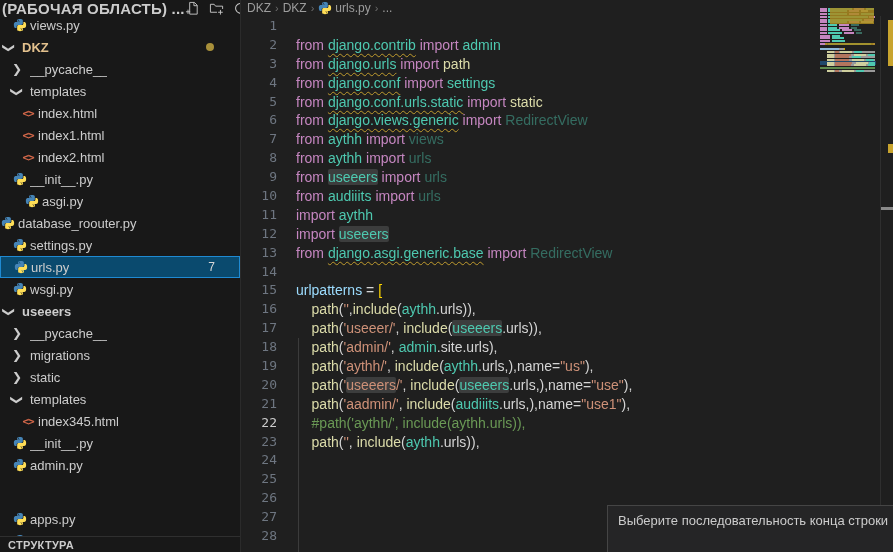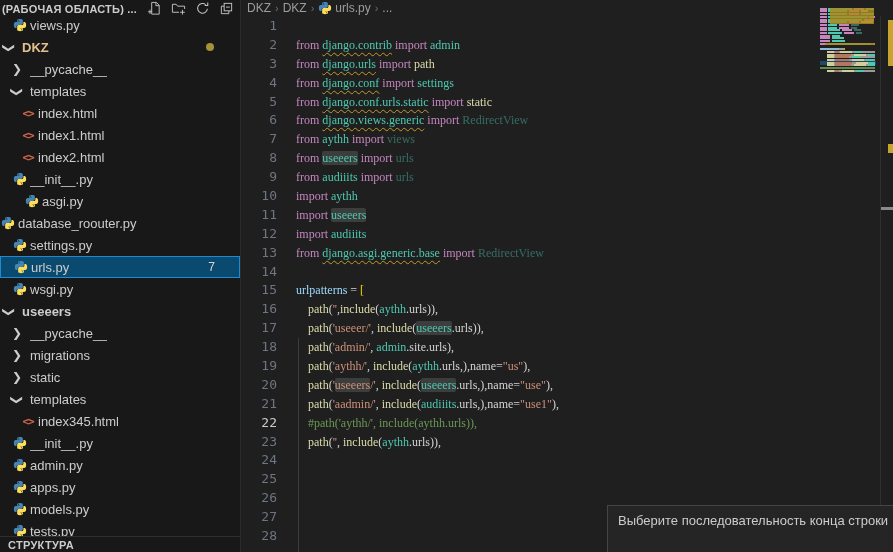--- a/index.html
+++ b/index.html
@@ -4,21 +4,21 @@
 <style>
   html,body{margin:0;padding:0;background:#000;}
   .app{position:relative;width:893px;height:552px;overflow:hidden;background:#1f1f1f;
        font-family:"Liberation Sans",sans-serif;-webkit-font-smoothing:antialiased;}
 
   
   .sidebar{position:absolute;left:0;top:0;width:240px;height:552px;background:#181818;
            border-right:1px solid #2b2b2b;overflow:hidden;}
   .side-header{position:absolute;left:0;top:0;right:0;height:15px;background:#181818;z-index:5;
                display:flex;align-items:center;padding:1px 4px 0 2px;}
-  .side-title{font-size:11px;font-weight:bold;color:#cccccc;white-space:nowrap;letter-spacing:.2px;}
+  .side-title{font-size:15px;font-weight:bold;color:#cccccc;white-space:nowrap;letter-spacing:.2px;}
   .side-actions{margin-left:auto;display:flex;gap:9px;align-items:center;padding-right:2px;}
   .side-actions svg{display:block;}
   .tree{position:absolute;left:0;top:14px;right:0;}
   .row{height:22px;display:flex;align-items:center;font-size:13px;color:#cccccc;
        white-space:nowrap;box-sizing:border-box;position:relative;}
   .row.selected{background:#0a4a6e;border:1px solid #1f8ad2;}
   .chev{width:10px;margin-right:8px;color:#cccccc;font-size:12px;display:inline-block;
         transform-origin:45% 55%;flex:none;text-align:center;line-height:10px;}
   .chev.open{transform:rotate(90deg);}
   .fic{width:16px;height:16px;flex:none;margin-right:2px;display:flex;align-items:center;justify-content:center;}
@@ -35,22 +35,22 @@
   
   .editor{position:absolute;left:241px;top:0;width:652px;height:552px;background:#1f1f1f;overflow:hidden;}
   .breadcrumb{position:absolute;left:0;top:0;right:0;height:16px;display:flex;align-items:center;
               gap:4px;padding-left:6px;font-size:12px;color:#9d9d9d;}
   .bc-sep{color:#6e6e6e;font-size:11px;}
   .gutter{position:absolute;left:0;top:17px;width:36px;}
   .ln{height:18.9px;line-height:18.9px;text-align:right;font-family:"DejaVu Sans Mono",monospace;
       font-size:13px;color:#6e7681;}
   .ln.cur{color:#cccccc;}
   .code{position:absolute;left:0;top:17px;right:0;padding-left:55px;}
-  .code-line{height:18.9px;line-height:18.9px;font-family:Liberation Serif, serif;
-             font-size:12px;white-space:pre;color:#d4d4d4;}
+  .code-line{height:18.9px;line-height:18.9px;font-family:Liberation Sans, sans-serif;
+             font-size:14px;white-space:pre;color:#d4d4d4;}
   .kw{color:#C586C0}.mod{color:#4EC9B0}.fn{color:#DCDCAA}.var{color:#9CDCFE}
   .str{color:#CE9178}.com{color:#6A9955}.pln{color:#D4D4D4}.brk{color:#ffd700}
   .dim{color:#4EC9B0;opacity:.45}
   .sq{text-decoration:underline;text-decoration-style:wavy;text-decoration-color:#bf9b2e;
       text-decoration-thickness:1px;text-underline-offset:3px;text-decoration-skip-ink:none;}
   .hl{background:rgba(99,102,103,.42);border-radius:2px;}
   .indent-guide{position:absolute;left:57px;width:1px;background:#3b3b3b;}
 
   
   .minimap{position:absolute;left:579px;top:5px;width:56px;height:110px;}
@@ -203,21 +203,21 @@
         </div>
         <div class="row" style="padding-left: 12px;">
           <span class="fic">
             <svg width="14" height="14" viewBox="0 0 32 32">
               <path fill="#4584b6" d="M15.9 2c-7.2 0-6.7 3.1-6.7 3.1v3.2h6.8v1H6.4S2 8.8 2 16s3.9 7 3.9 7h2.3v-3.3s-.1-3.9 3.9-3.9h6.7s3.7.1 3.7-3.6V5.6S23.1 2 15.9 2zm-3.7 2.1a1.2 1.2 0 1 1 0 2.4 1.2 1.2 0 0 1 0-2.4z"></path>
               <path fill="#ffde57" d="M16.1 30c7.2 0 6.7-3.1 6.7-3.1v-3.2H16v-1h9.6s4.4.5 4.4-6.7-3.9-7-3.9-7h-2.3v3.3s.1 3.9-3.9 3.9h-6.7s-3.7-.1-3.7 3.6v6.4S8.9 30 16.1 30zm3.7-2.1a1.2 1.2 0 1 1 0-2.4 1.2 1.2 0 0 1 0 2.4z"></path>
             </svg>
           </span>
           <span class="lbl">admin.py</span>
         </div>
-        <div class="row" style="padding-left: 12px;">
+        <div class="row" style="padding-left: 12px; margin-top: 32px;">
           <span class="fic">
             <svg width="14" height="14" viewBox="0 0 32 32">
               <path fill="#4584b6" d="M15.9 2c-7.2 0-6.7 3.1-6.7 3.1v3.2h6.8v1H6.4S2 8.8 2 16s3.9 7 3.9 7h2.3v-3.3s-.1-3.9 3.9-3.9h6.7s3.7.1 3.7-3.6V5.6S23.1 2 15.9 2zm-3.7 2.1a1.2 1.2 0 1 1 0 2.4 1.2 1.2 0 0 1 0-2.4z"></path>
               <path fill="#ffde57" d="M16.1 30c7.2 0 6.7-3.1 6.7-3.1v-3.2H16v-1h9.6s4.4.5 4.4-6.7-3.9-7-3.9-7h-2.3v3.3s.1 3.9-3.9 3.9h-6.7s-3.7-.1-3.7 3.6v6.4S8.9 30 16.1 30zm3.7-2.1a1.2 1.2 0 1 1 0-2.4 1.2 1.2 0 0 1 0 2.4z"></path>
             </svg>
           </span>
           <span class="lbl">apps.py</span>
         </div>
         <div class="row" style="padding-left: 12px;">
           <span class="fic">
@@ -339,25 +339,25 @@
         <div class="ln">28</div>
       </div>
     <div class="code" id="code">
         <div class="code-line">&nbsp;</div>
         <div class="code-line"><span class="kw">from</span><span class="pln"> </span><span class="mod sq">django.contrib</span><span class="pln"> </span><span class="kw">import</span><span class="pln"> </span><span class="mod">admin</span></div>
         <div class="code-line"><span class="kw">from</span><span class="pln"> </span><span class="mod sq">django.urls</span><span class="pln"> </span><span class="kw">import</span><span class="pln"> </span><span class="fn">path</span></div>
         <div class="code-line"><span class="kw">from</span><span class="pln"> </span><span class="mod sq">django.conf</span><span class="pln"> </span><span class="kw">import</span><span class="pln"> </span><span class="mod">settings</span></div>
         <div class="code-line"><span class="kw">from</span><span class="pln"> </span><span class="mod sq">django.conf.urls.static</span><span class="pln"> </span><span class="kw">import</span><span class="pln"> </span><span class="fn">static</span></div>
         <div class="code-line"><span class="kw">from</span><span class="pln"> </span><span class="mod sq">django.views.generic</span><span class="pln"> </span><span class="kw">import</span><span class="pln"> </span><span class="dim">RedirectView</span></div>
         <div class="code-line"><span class="kw">from</span><span class="pln"> </span><span class="mod">aythh</span><span class="pln"> </span><span class="kw">import</span><span class="pln"> </span><span class="dim">views</span></div>
+        <div class="code-line"><span class="kw">from</span><span class="pln"> </span><span class="mod">aythh</span><span class="pln"> </span><span class="kw">import</span><span class="pln"> </span><span class="dim">urls</span></div>
         <div class="code-line"><span class="kw">from</span><span class="pln"> </span><span class="mod hl">useeers</span><span class="pln"> </span><span class="kw">import</span><span class="pln"> </span><span class="dim">urls</span></div>
         <div class="code-line"><span class="kw">from</span><span class="pln"> </span><span class="mod">audiiits</span><span class="pln"> </span><span class="kw">import</span><span class="pln"> </span><span class="dim">urls</span></div>
         <div class="code-line"><span class="kw">import</span><span class="pln"> </span><span class="mod">aythh</span></div>
         <div class="code-line"><span class="kw">import</span><span class="pln"> </span><span class="mod hl">useeers</span></div>
-        <div class="code-line"><span class="kw">import</span><span class="pln"> </span><span class="mod">audiiits</span></div>
         <div class="code-line"><span class="kw">from</span><span class="pln"> </span><span class="mod sq">django.asgi.generic.base</span><span class="pln"> </span><span class="kw">import</span><span class="pln"> </span><span class="dim">RedirectView</span></div>
         <div class="code-line">&nbsp;</div>
         <div class="code-line"><span class="var">urlpatterns</span><span class="pln"> = </span><span class="brk">[</span></div>
         <div class="code-line"><span class="pln">    </span><span class="fn">path</span><span class="pln">(</span><span class="str">''</span><span class="pln">,</span><span class="fn">include</span><span class="pln">(</span><span class="mod">aythh</span><span class="pln">.urls)),</span></div>
         <div class="code-line"><span class="pln">    </span><span class="fn">path</span><span class="pln">(</span><span class="str">'useeer/'</span><span class="pln">, </span><span class="fn">include</span><span class="pln">(</span><span class="mod hl">useeers</span><span class="pln">.urls)),</span></div>
         <div class="code-line"><span class="pln">    </span><span class="fn">path</span><span class="pln">(</span><span class="str">'admin/'</span><span class="pln">, </span><span class="mod">admin</span><span class="pln">.site.urls),</span></div>
         <div class="code-line"><span class="pln">    </span><span class="fn">path</span><span class="pln">(</span><span class="str">'aythh/'</span><span class="pln">, </span><span class="fn">include</span><span class="pln">(</span><span class="mod">aythh</span><span class="pln">.urls,),</span><span class="pln">name=</span><span class="str">"us"</span><span class="pln">),</span></div>
         <div class="code-line"><span class="pln">    </span><span class="fn">path</span><span class="pln">(</span><span class="str">'</span><span class="str hl">useeers</span><span class="str">/'</span><span class="pln">, </span><span class="fn">include</span><span class="pln">(</span><span class="mod hl">useeers</span><span class="pln">.urls,),</span><span class="pln">name=</span><span class="str">"use"</span><span class="pln">),</span></div>
         <div class="code-line"><span class="pln">    </span><span class="fn">path</span><span class="pln">(</span><span class="str">'aadmin/'</span><span class="pln">, </span><span class="fn">include</span><span class="pln">(</span><span class="mod">audiiits</span><span class="pln">.urls,),</span><span class="pln">name=</span><span class="str">"use1"</span><span class="pln">),</span></div>
         <div class="code-line"><span class="com">    #path('aythh/', include(aythh.urls)),</span></div>

